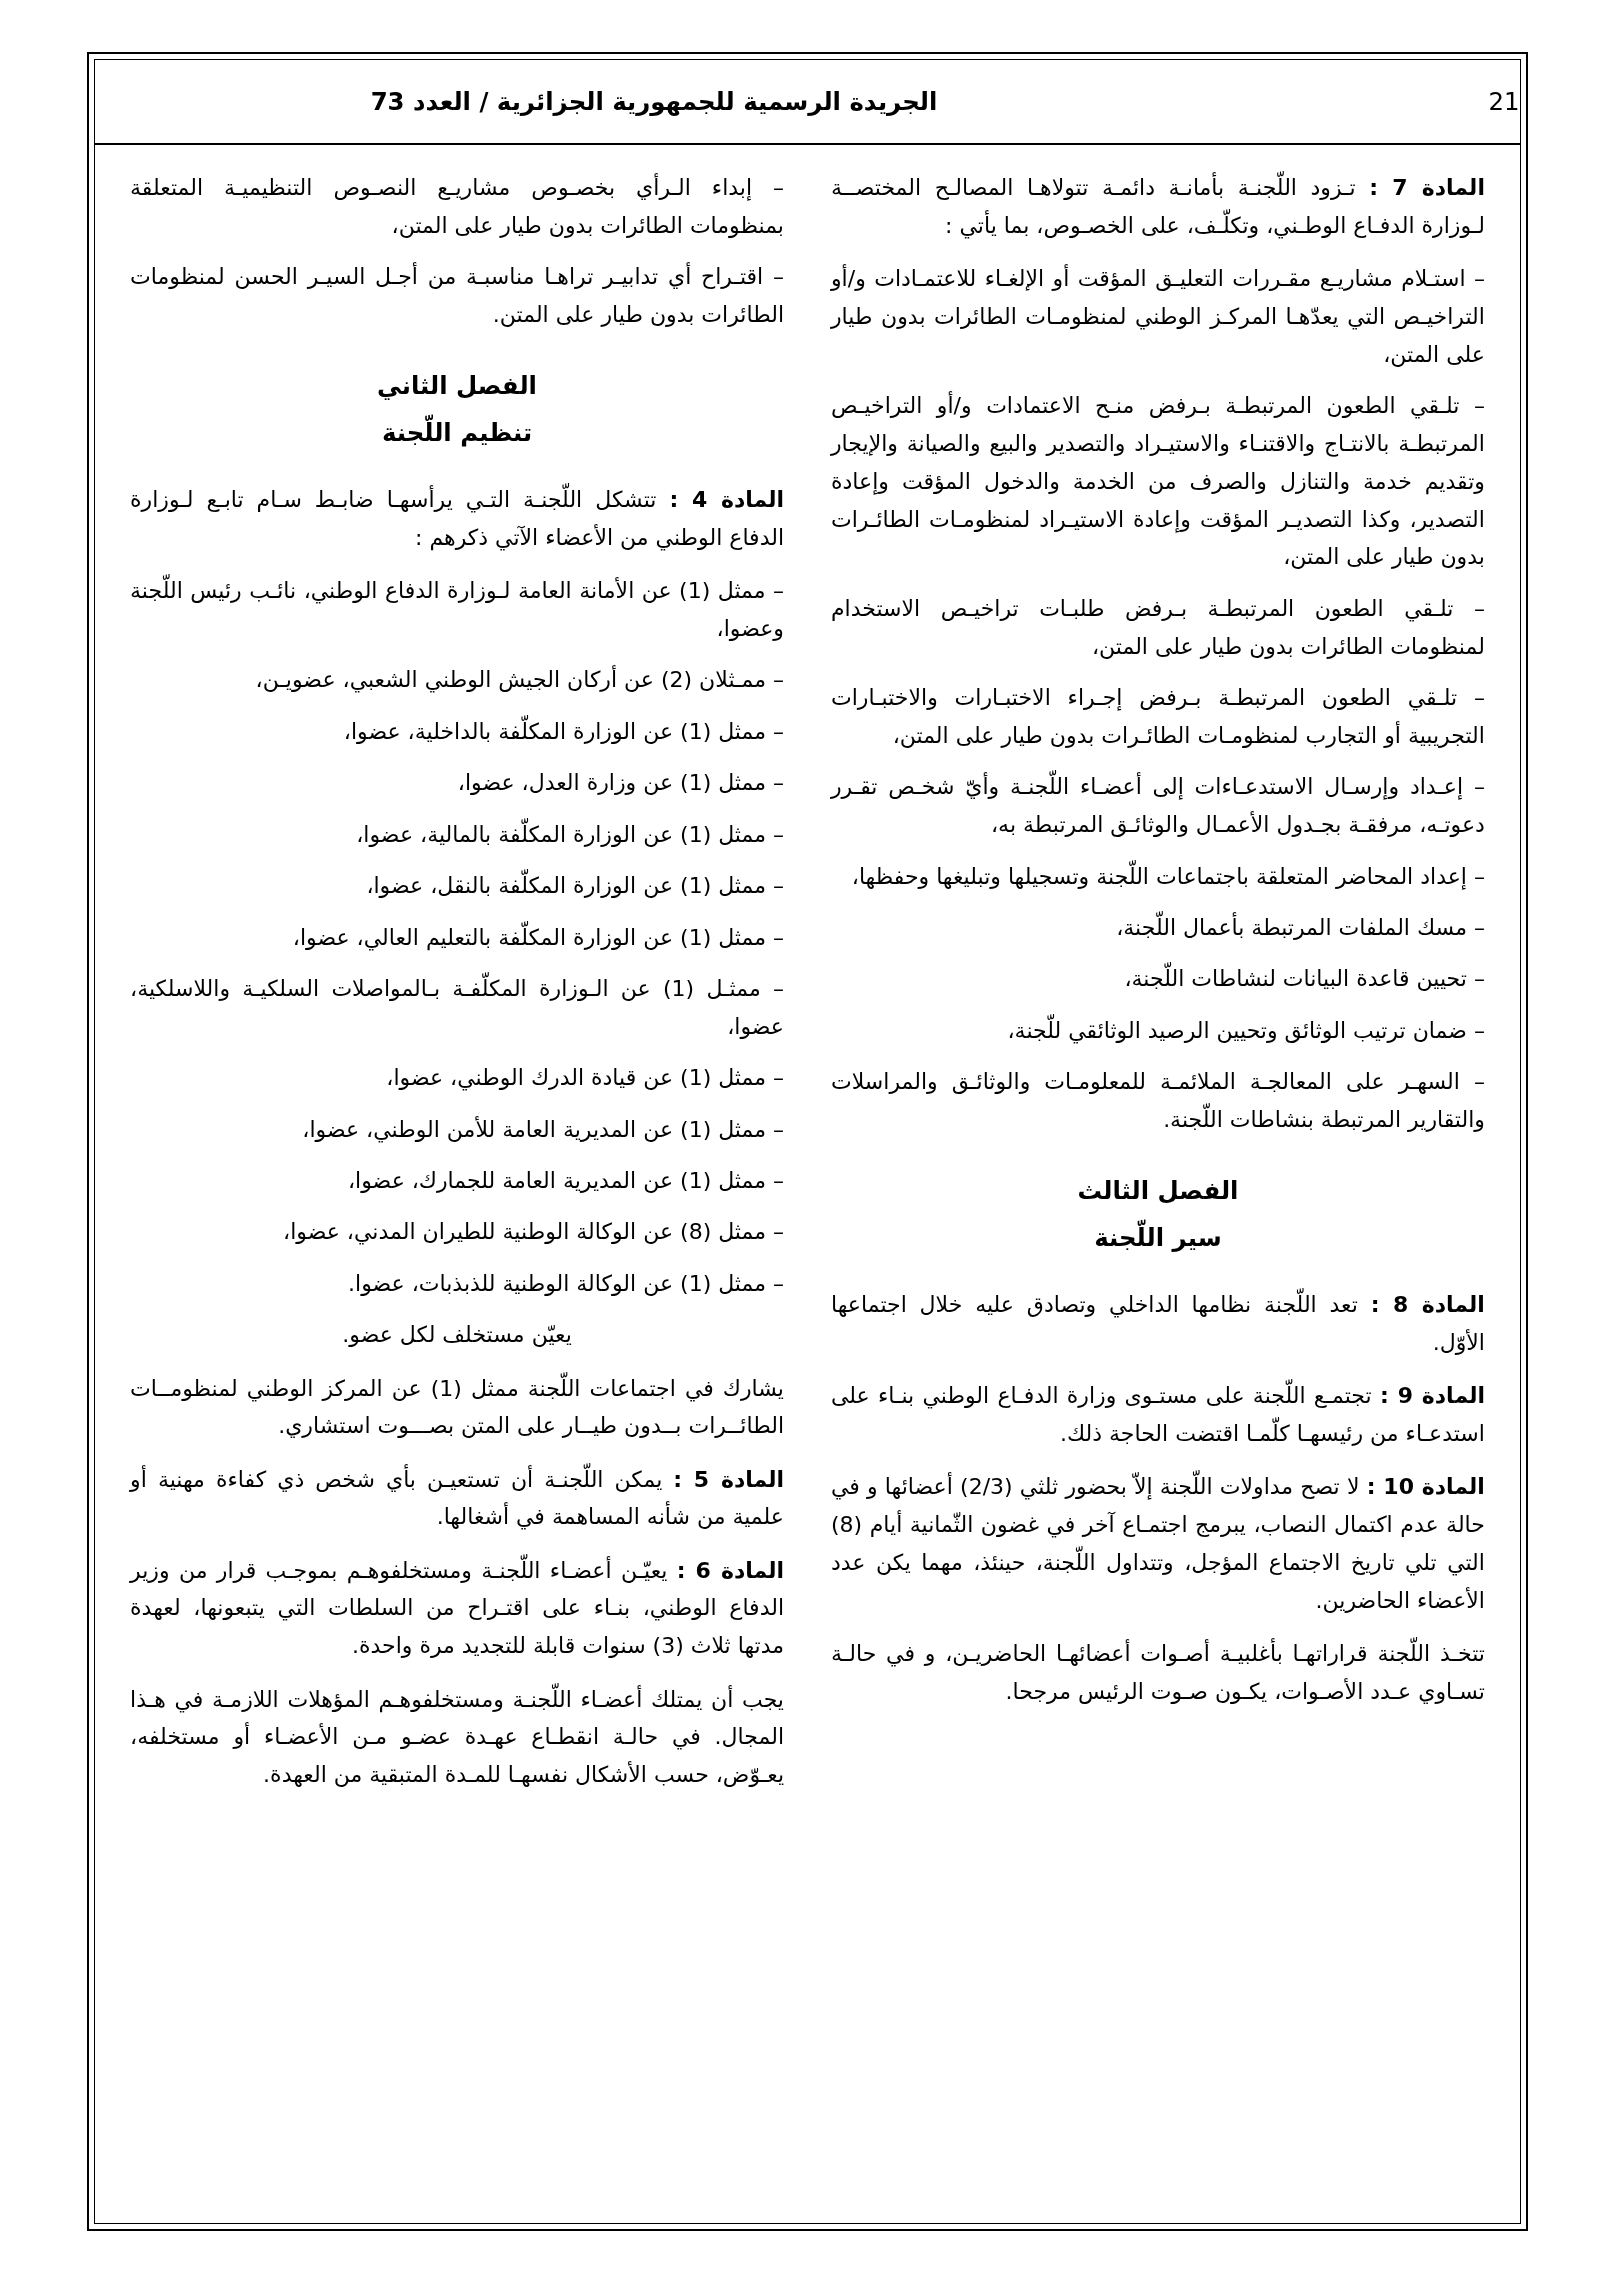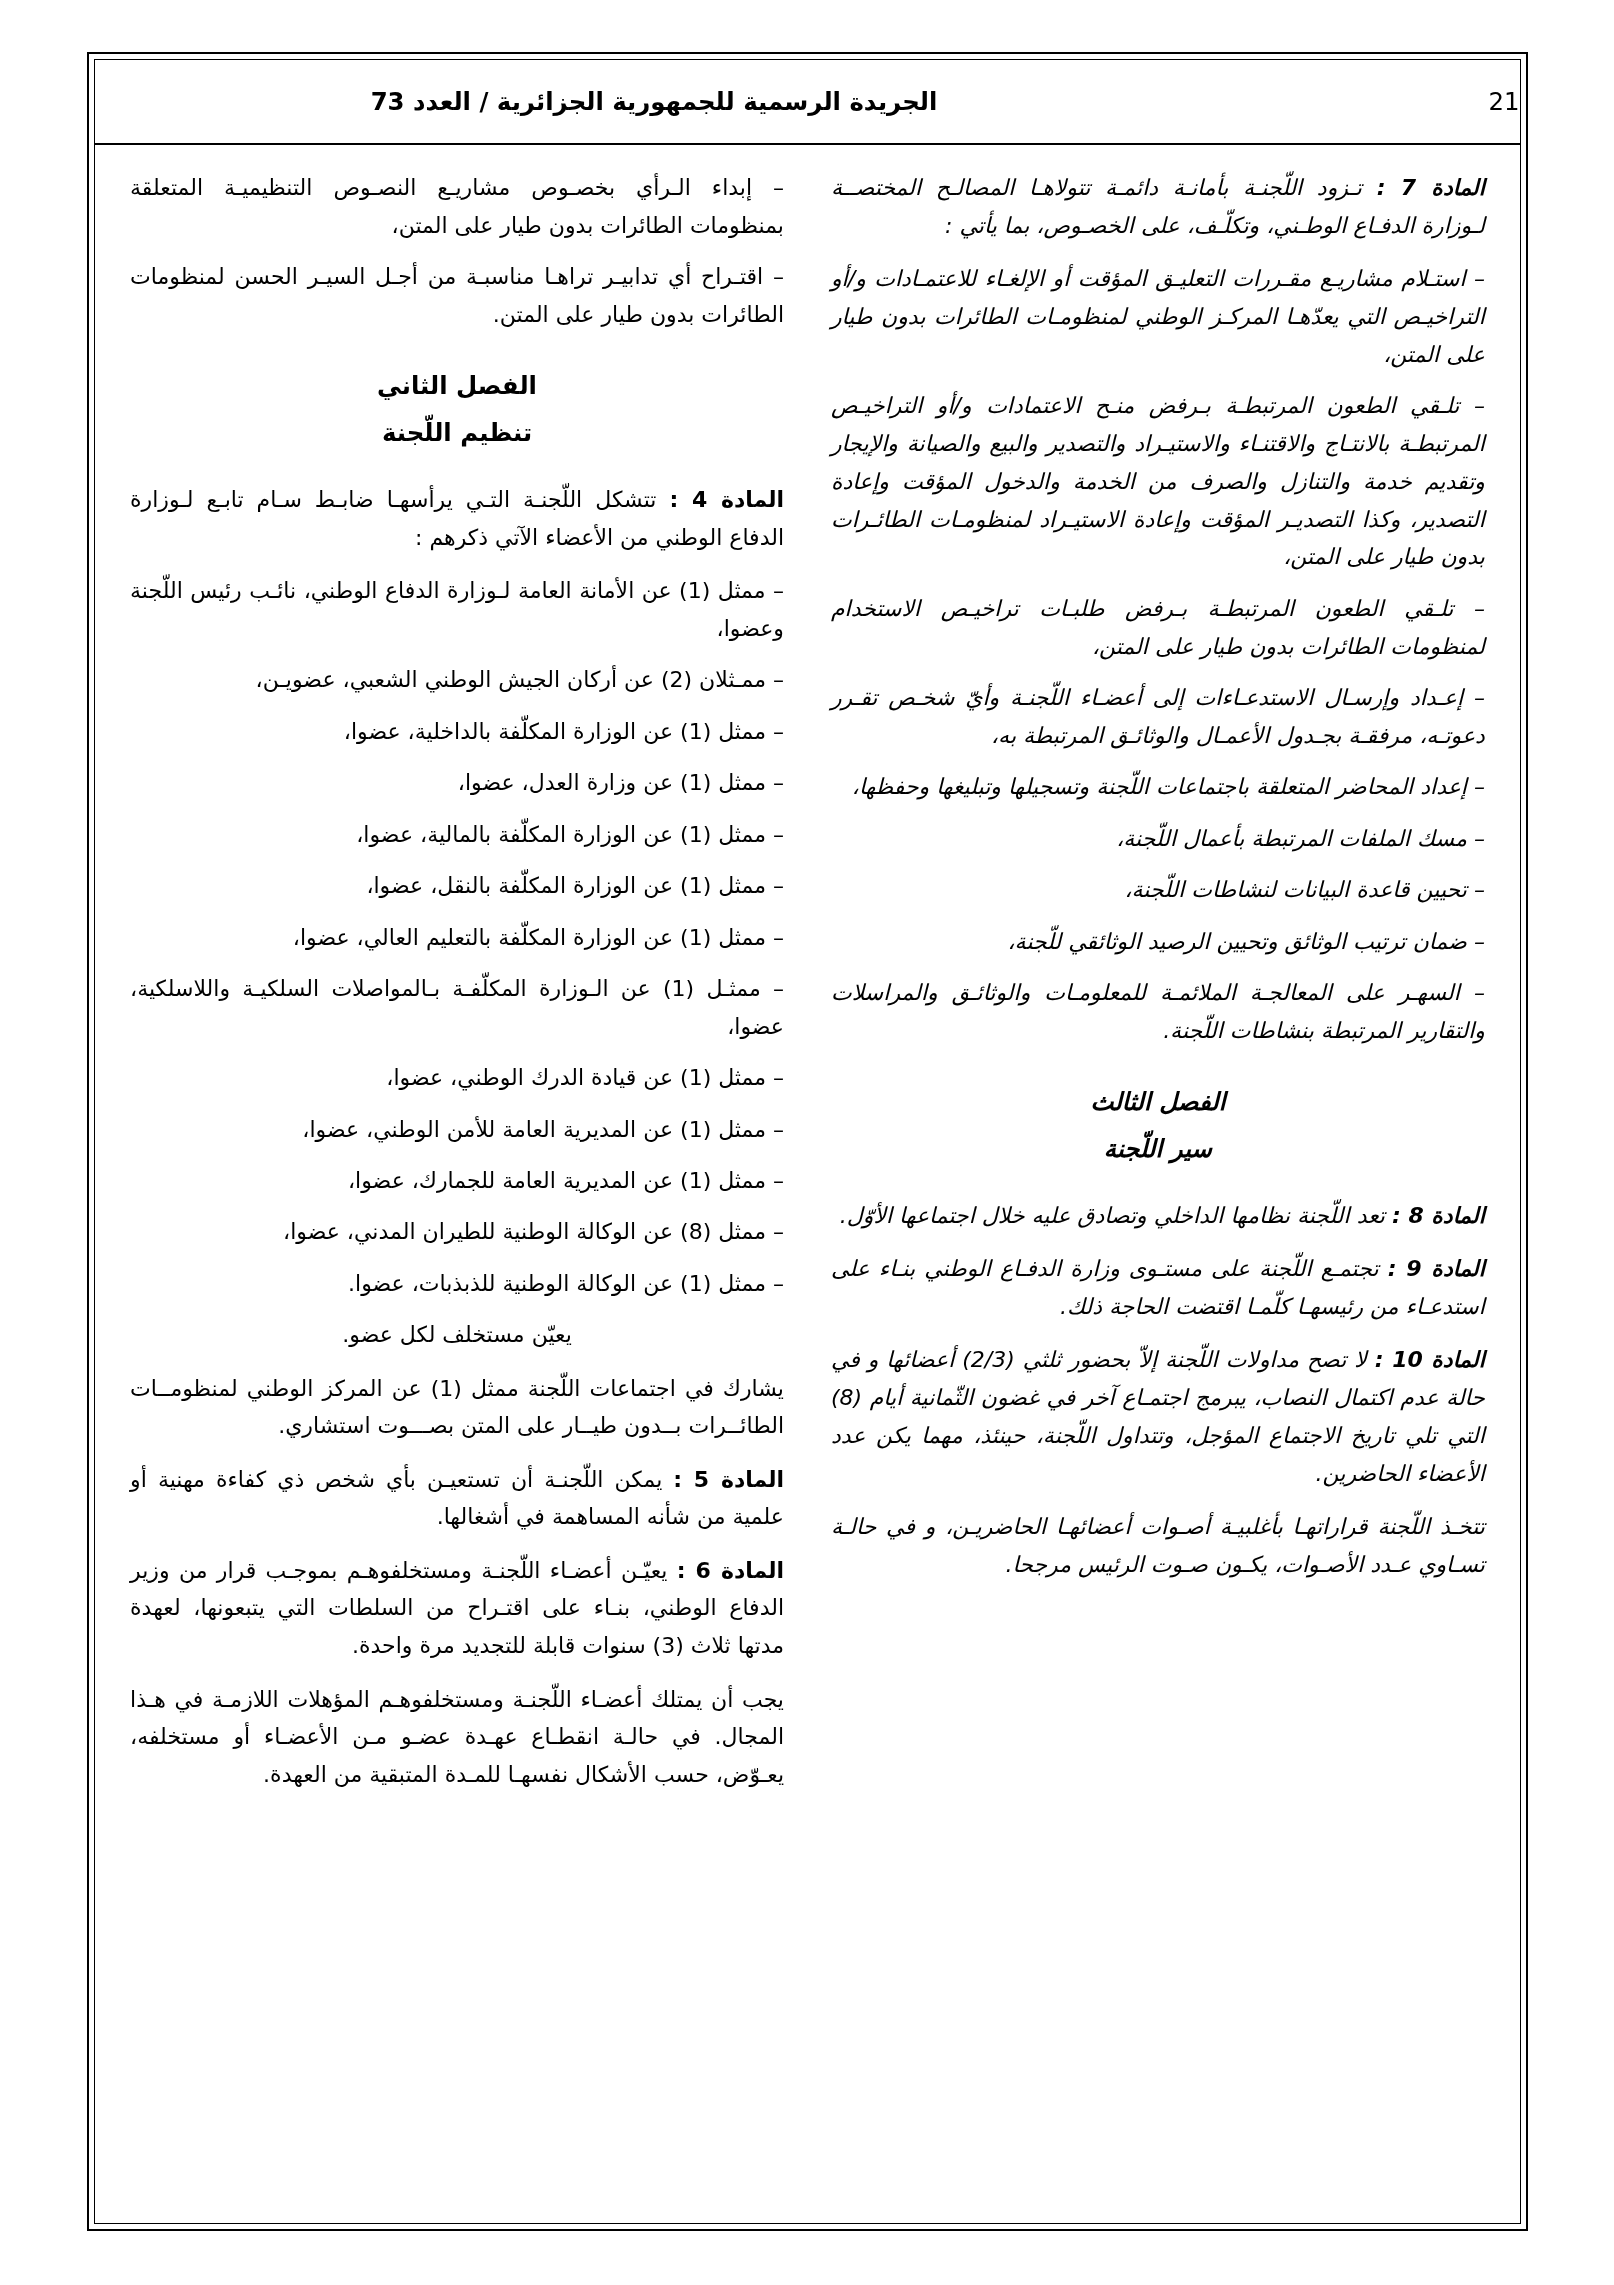--- a/index.html
+++ b/index.html
@@ -88,21 +88,21 @@
     box-sizing: border-box;
   }
   .col {
     width: 50%;
     box-sizing: border-box;
     font-size: 22px;
     line-height: 1.72;
     text-align: justify;
     text-justify: inter-word;
   }
-  .col.right { padding: 0 22px 0 23.5px; border-left: 0; font-style: italic; }
+  .col.right { padding: 0 22px 0 23.5px; border-left: 0; }
   .col.left  { padding: 0 23.5px 0 22px; }
 
   p {
     margin: 0 0 15.4px 0;
   }
 
   .art {
     font-weight: bold;
   }
   .ctr {
@@ -140,20 +140,21 @@
 
       <div class="body">
 
         <div class="col right">
 
           <p><span class="art">المادة 7 :</span><span> تـزود اللّجنـة بأمانـة دائمـة تتولاهـا المصالـح المختصــة لـوزارة الدفـاع الوطـني، وتكلّـف، على الخصـوص، بما يأتي :</span></p>
 
           <p class="dash-item">– استـلام مشاريـع مقـررات التعليـق المؤقت أو الإلغـاء للاعتمـادات و/أو التراخيـص التي يعدّهـا المركـز الوطني لمنظومـات الطائرات بدون طيار على المتن،</p>
           <p class="dash-item">– تلـقي الطعون المرتبطـة بـرفض منـح الاعتمادات و/أو التراخيـص المرتبطـة بالانتـاج والاقتنـاء والاستيـراد والتصدير والبيع والصيانة والإيجار وتقديم خدمة والتنازل والصرف من الخدمة والدخول المؤقت وإعادة التصدير، وكذا التصديـر المؤقت وإعادة الاستيـراد لمنظومـات الطائـرات بدون طيار على المتن،</p>
           <p class="dash-item">– تلـقي الطعون المرتبطـة بـرفض طلبـات تراخيـص الاستخدام لمنظومات الطائرات بدون طيار على المتن،</p>
+          <p class="dash-item">– تلـقي الطعون المرتبطـة بـرفض إجـراء الاختبـارات والاختبـارات التجريبية أو التجارب لمنظومـات الطائـرات بدون طيار على المتن،</p>
           <p class="dash-item">– إعـداد وإرسـال الاستدعـاءات إلى أعضـاء اللّجنـة وأيّ شخـص تقـرر دعوتـه، مرفقـة بجـدول الأعمـال والوثائـق المرتبطة به،</p>
           <p class="dash-item">– إعداد المحاضر المتعلقة باجتماعات اللّجنة وتسجيلها وتبليغها وحفظها،</p>
           <p class="dash-item">– مسك الملفات المرتبطة بأعمال اللّجنة،</p>
           <p class="dash-item">– تحيين قاعدة البيانات لنشاطات اللّجنة،</p>
           <p class="dash-item">– ضمان ترتيب الوثائق وتحيين الرصيد الوثائقي للّجنة،</p>
           <p class="dash-item">– السهـر على المعالجـة الملائمـة للمعلومـات والوثائـق والمراسلات والتقارير المرتبطة بنشاطات اللّجنة.</p>
 
           <p class="chapter">الفصل الثالث</p>
           <p class="chapter-sub">سير اللّجنة</p>
 

